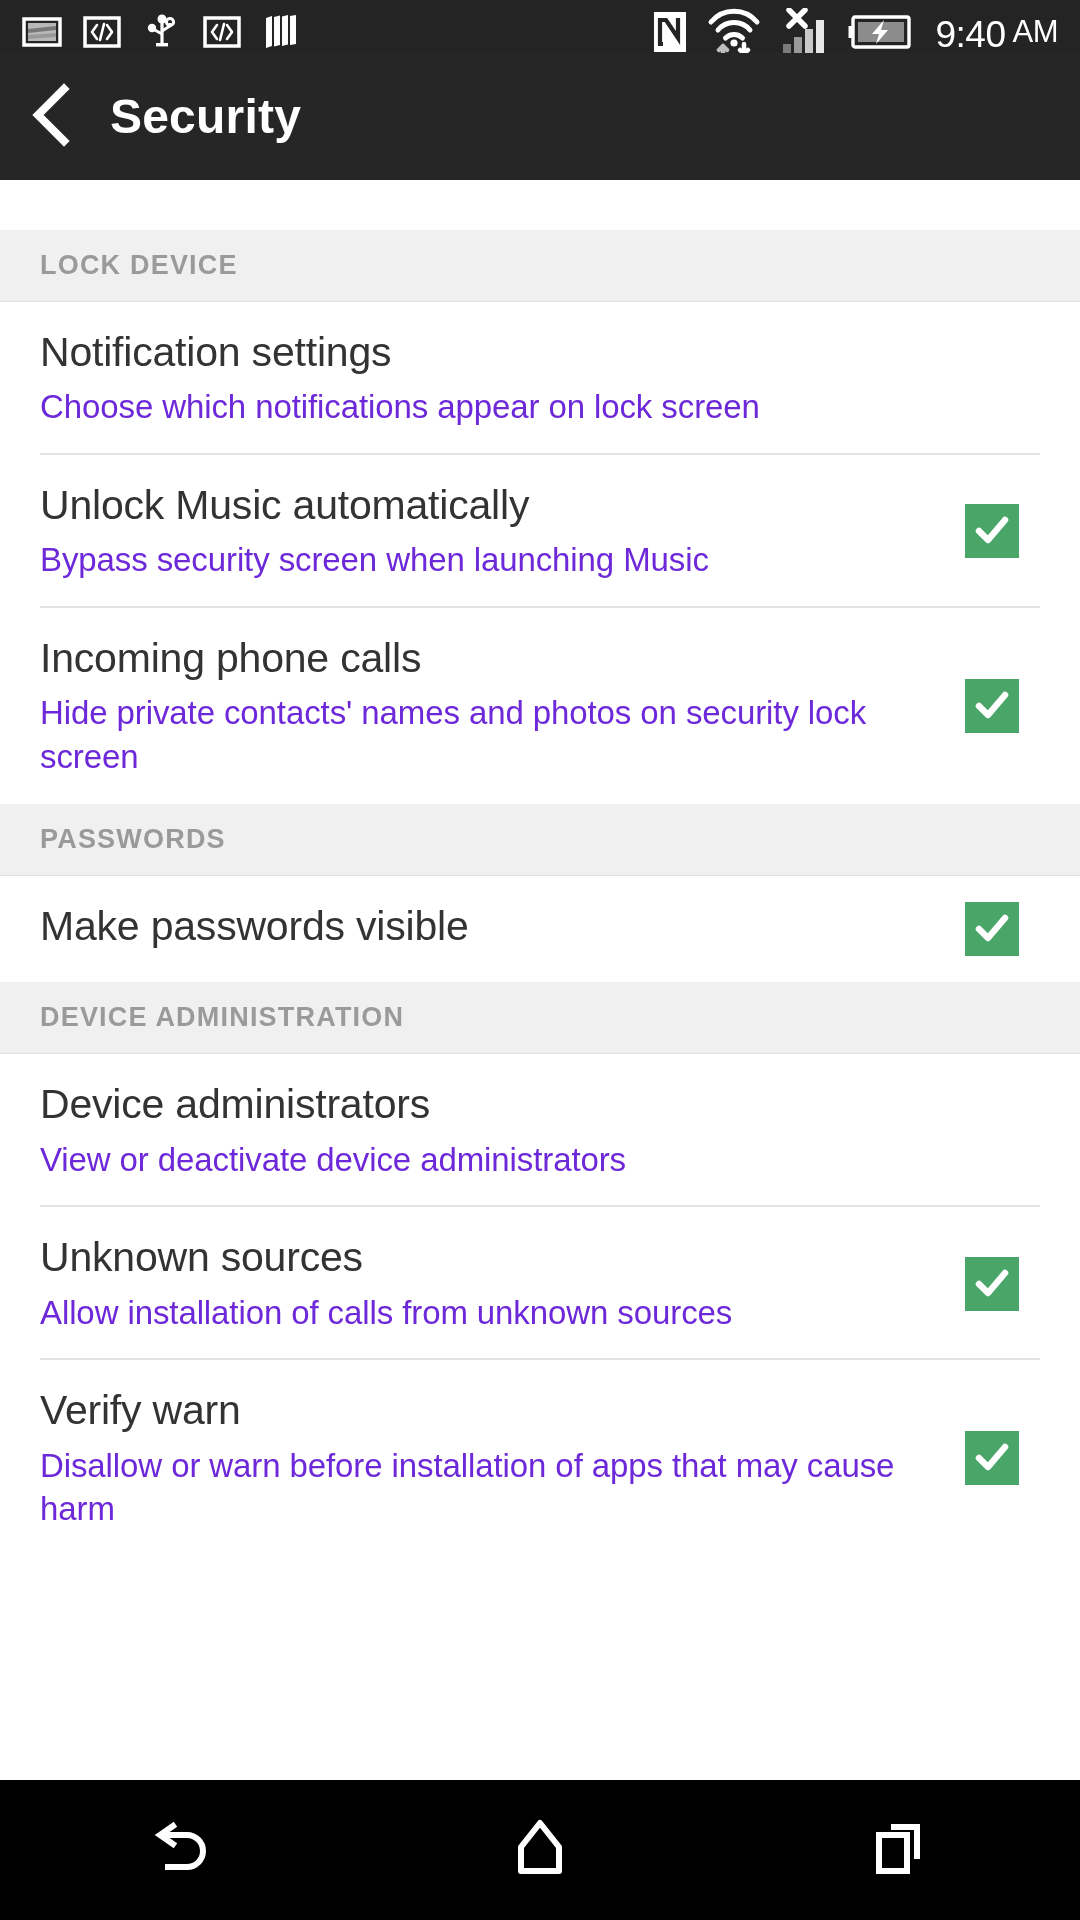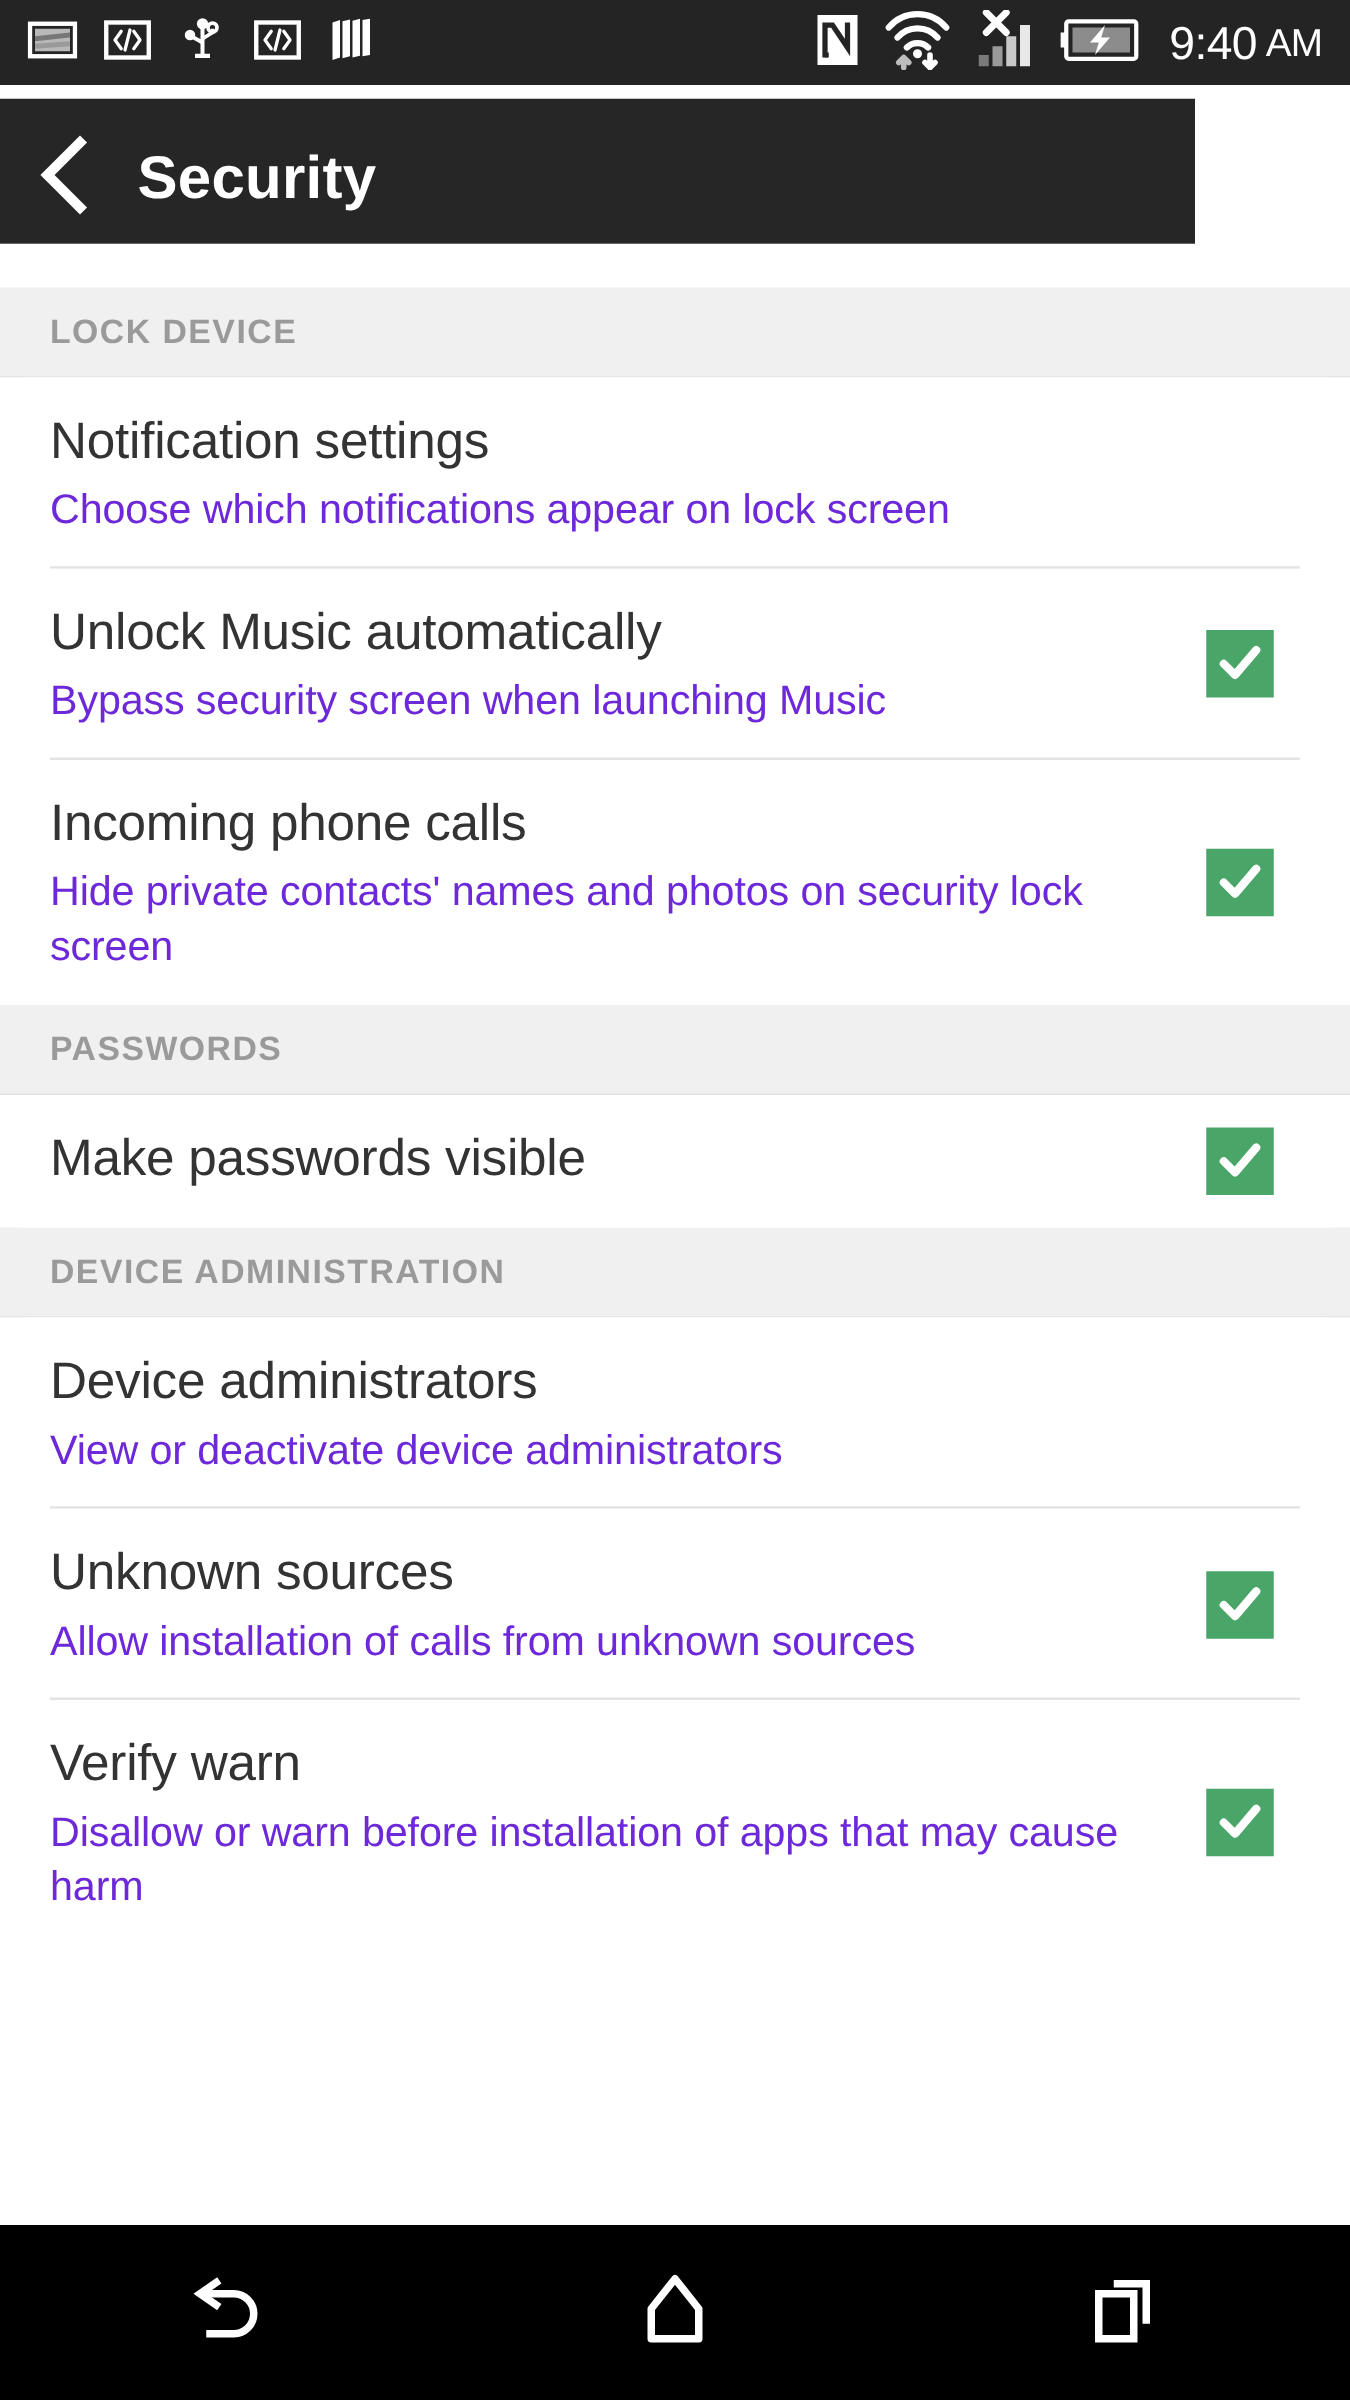--- a/index.html
+++ b/index.html
@@ -24,28 +24,28 @@
   .status-right{
     margin-left:auto;
     display:flex; align-items:center; gap:17px;
     padding-right:22px;
   }
   .sb-icon{ display:block; }
 
   .clock{
     color:#ffffff; font-size:37px; letter-spacing:-0.5px;
     font-family:"Liberation Sans", sans-serif; line-height:1;
-    margin-left:4px; display:flex; align-items:center; gap:7px;
+    margin-left:4px; display:flex; align-items:flex-start; gap:7px;
   }
   .clock .ampm{ font-size:31px; }
 
   
   .action-bar{
-    position:absolute; top:79px; left:0;
-    width:956px; height:127px;
+    position:absolute; top:53px; left:0;
+    width:1080px; height:127px;
     background:#262626;
     display:flex; align-items:center;
   }
   .back-chevron{
     width:104px; height:100%;
     display:flex; align-items:center; justify-content:center;
     flex:0 0 auto;
   }
   .action-title{
     color:#ffffff; font-size:48px; font-weight:bold;

